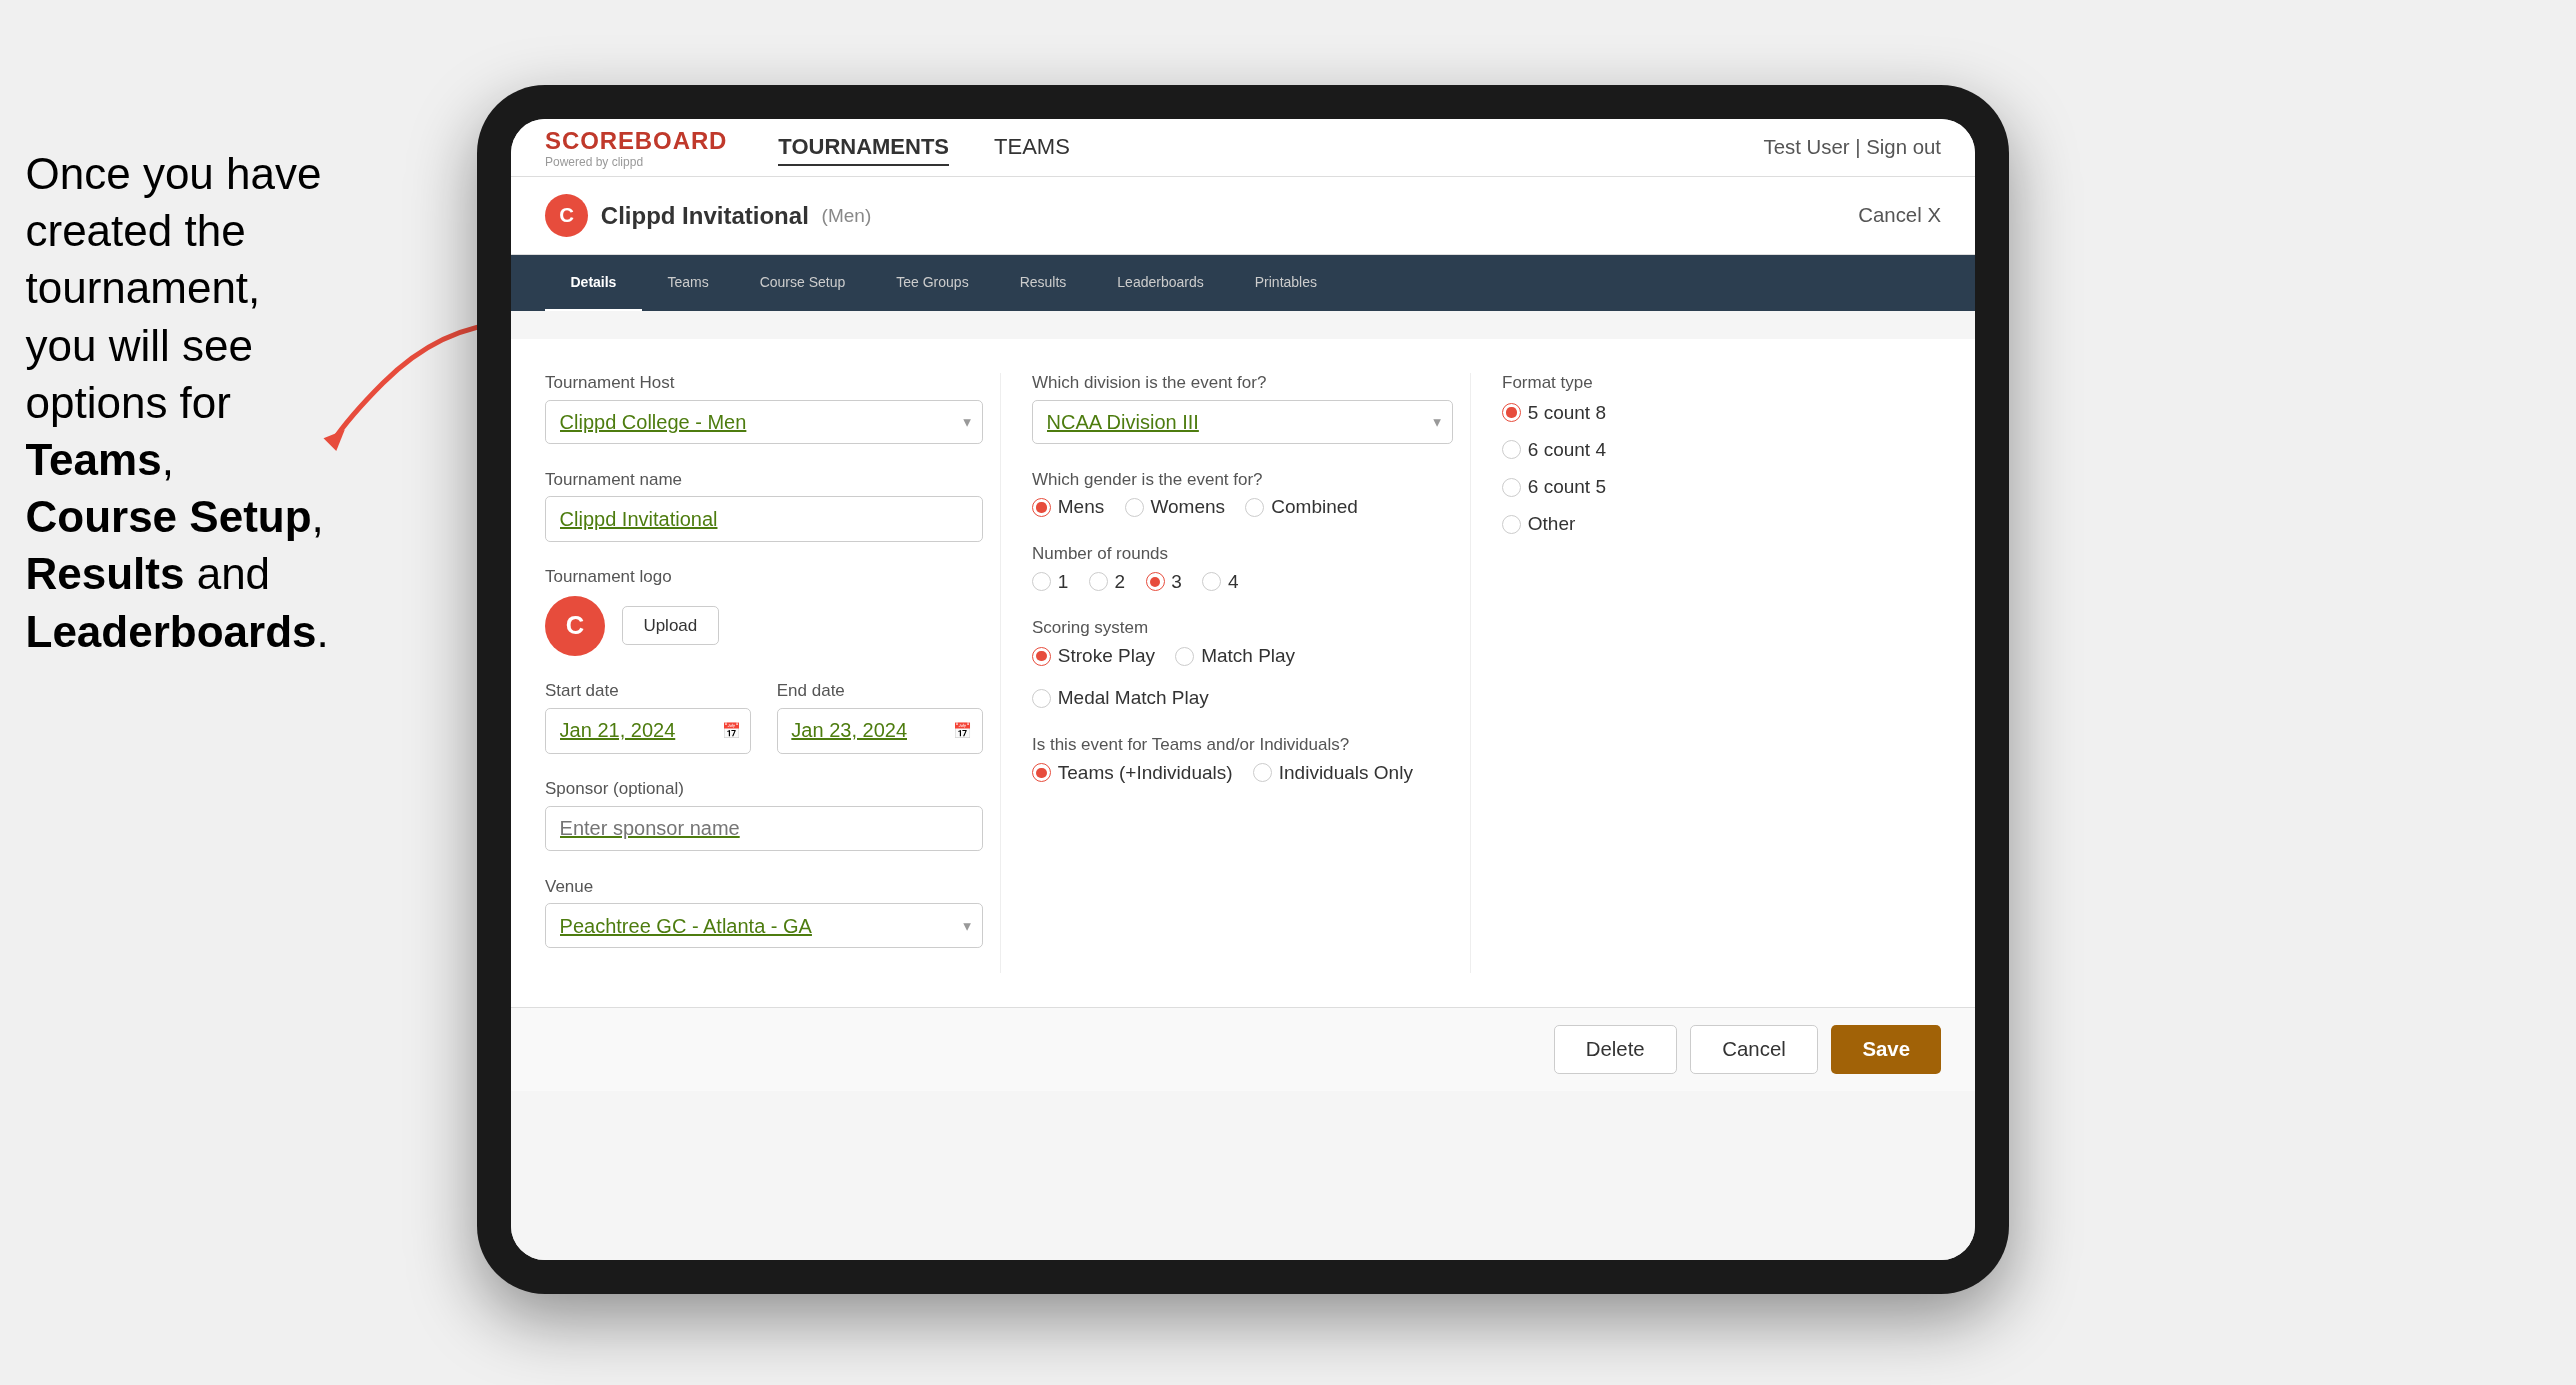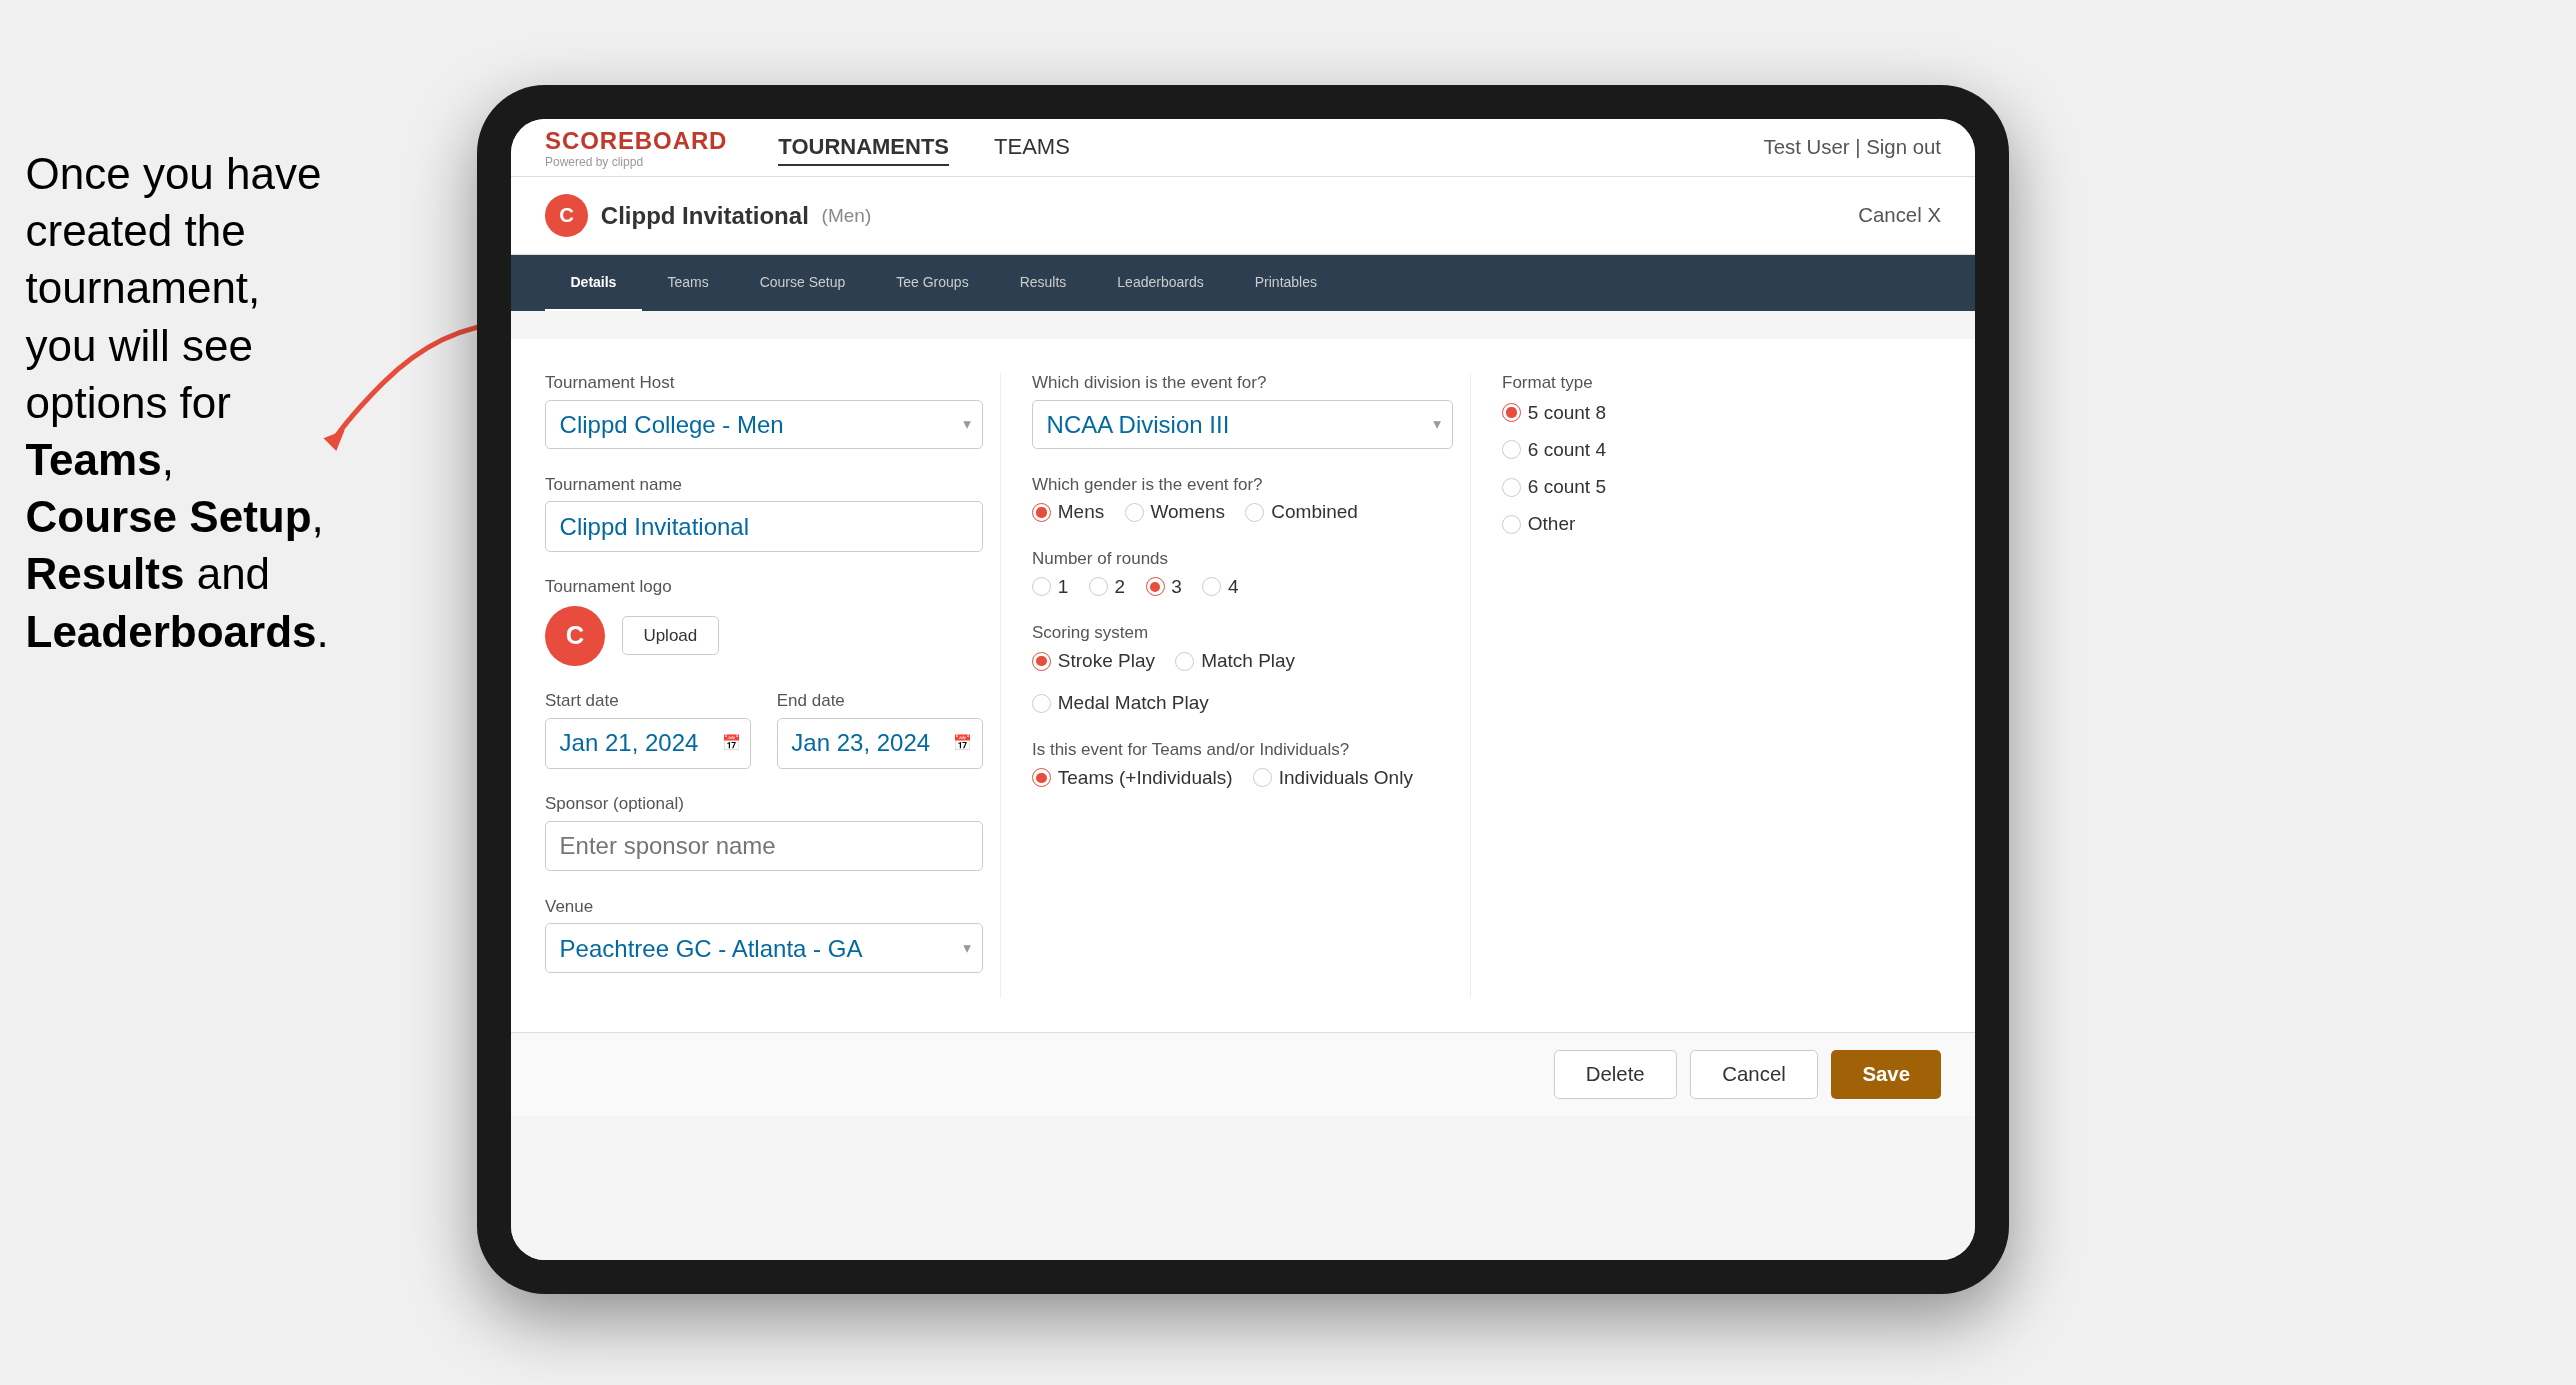--- a/index.html
+++ b/index.html
@@ -204,24 +204,25 @@
       color: #555;
       margin-bottom: 6.8px;
       display: block;
     }
 
     .form-input {
       width: 100%;
       border: 0.9px solid #ccc;
       border-radius: 5.1px;
       padding: 10.2px 13.6px;
-      font-size: 24px;
-      color: #0369a1;
+      font-size: 20px;
+      color: #4d7c0f;
       background: #fff;
       appearance: none;
+      text-decoration: underline;
     }
 
     .form-select-wrapper {
       position: relative;
     }
     .form-select-wrapper::after {
       content: '▾';
       position: absolute;
       right: 12px;
       top: 50%;

